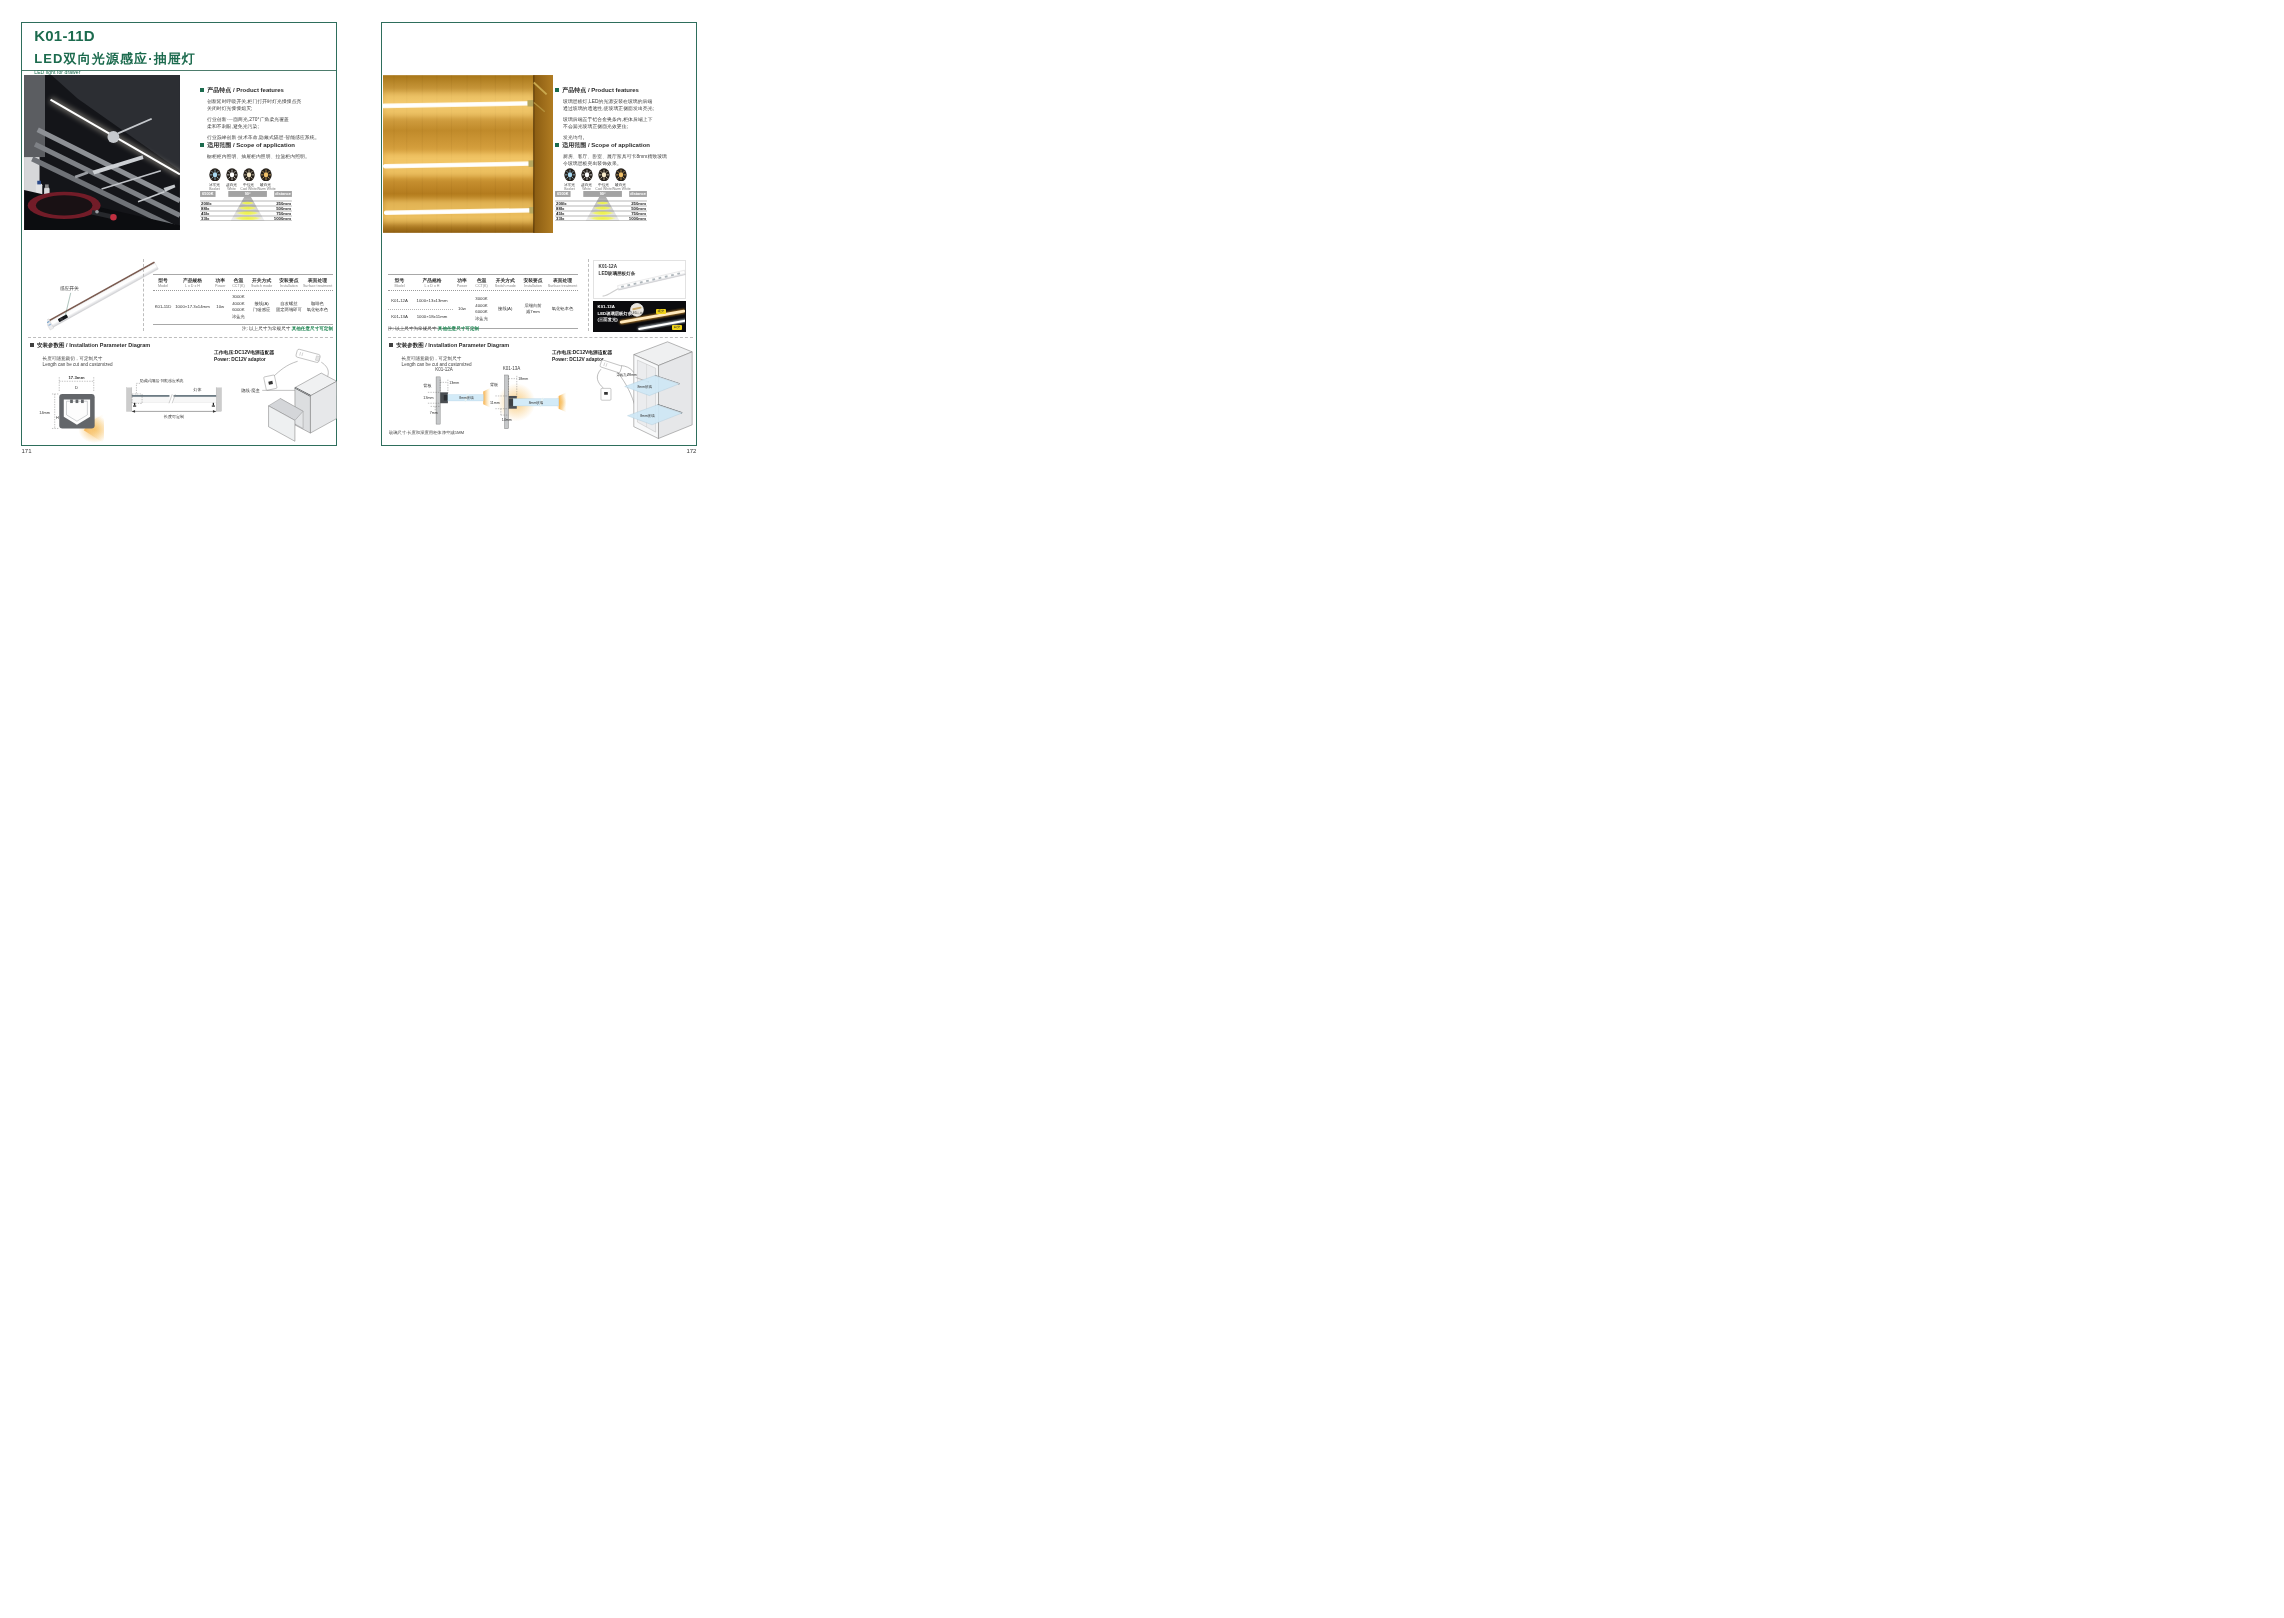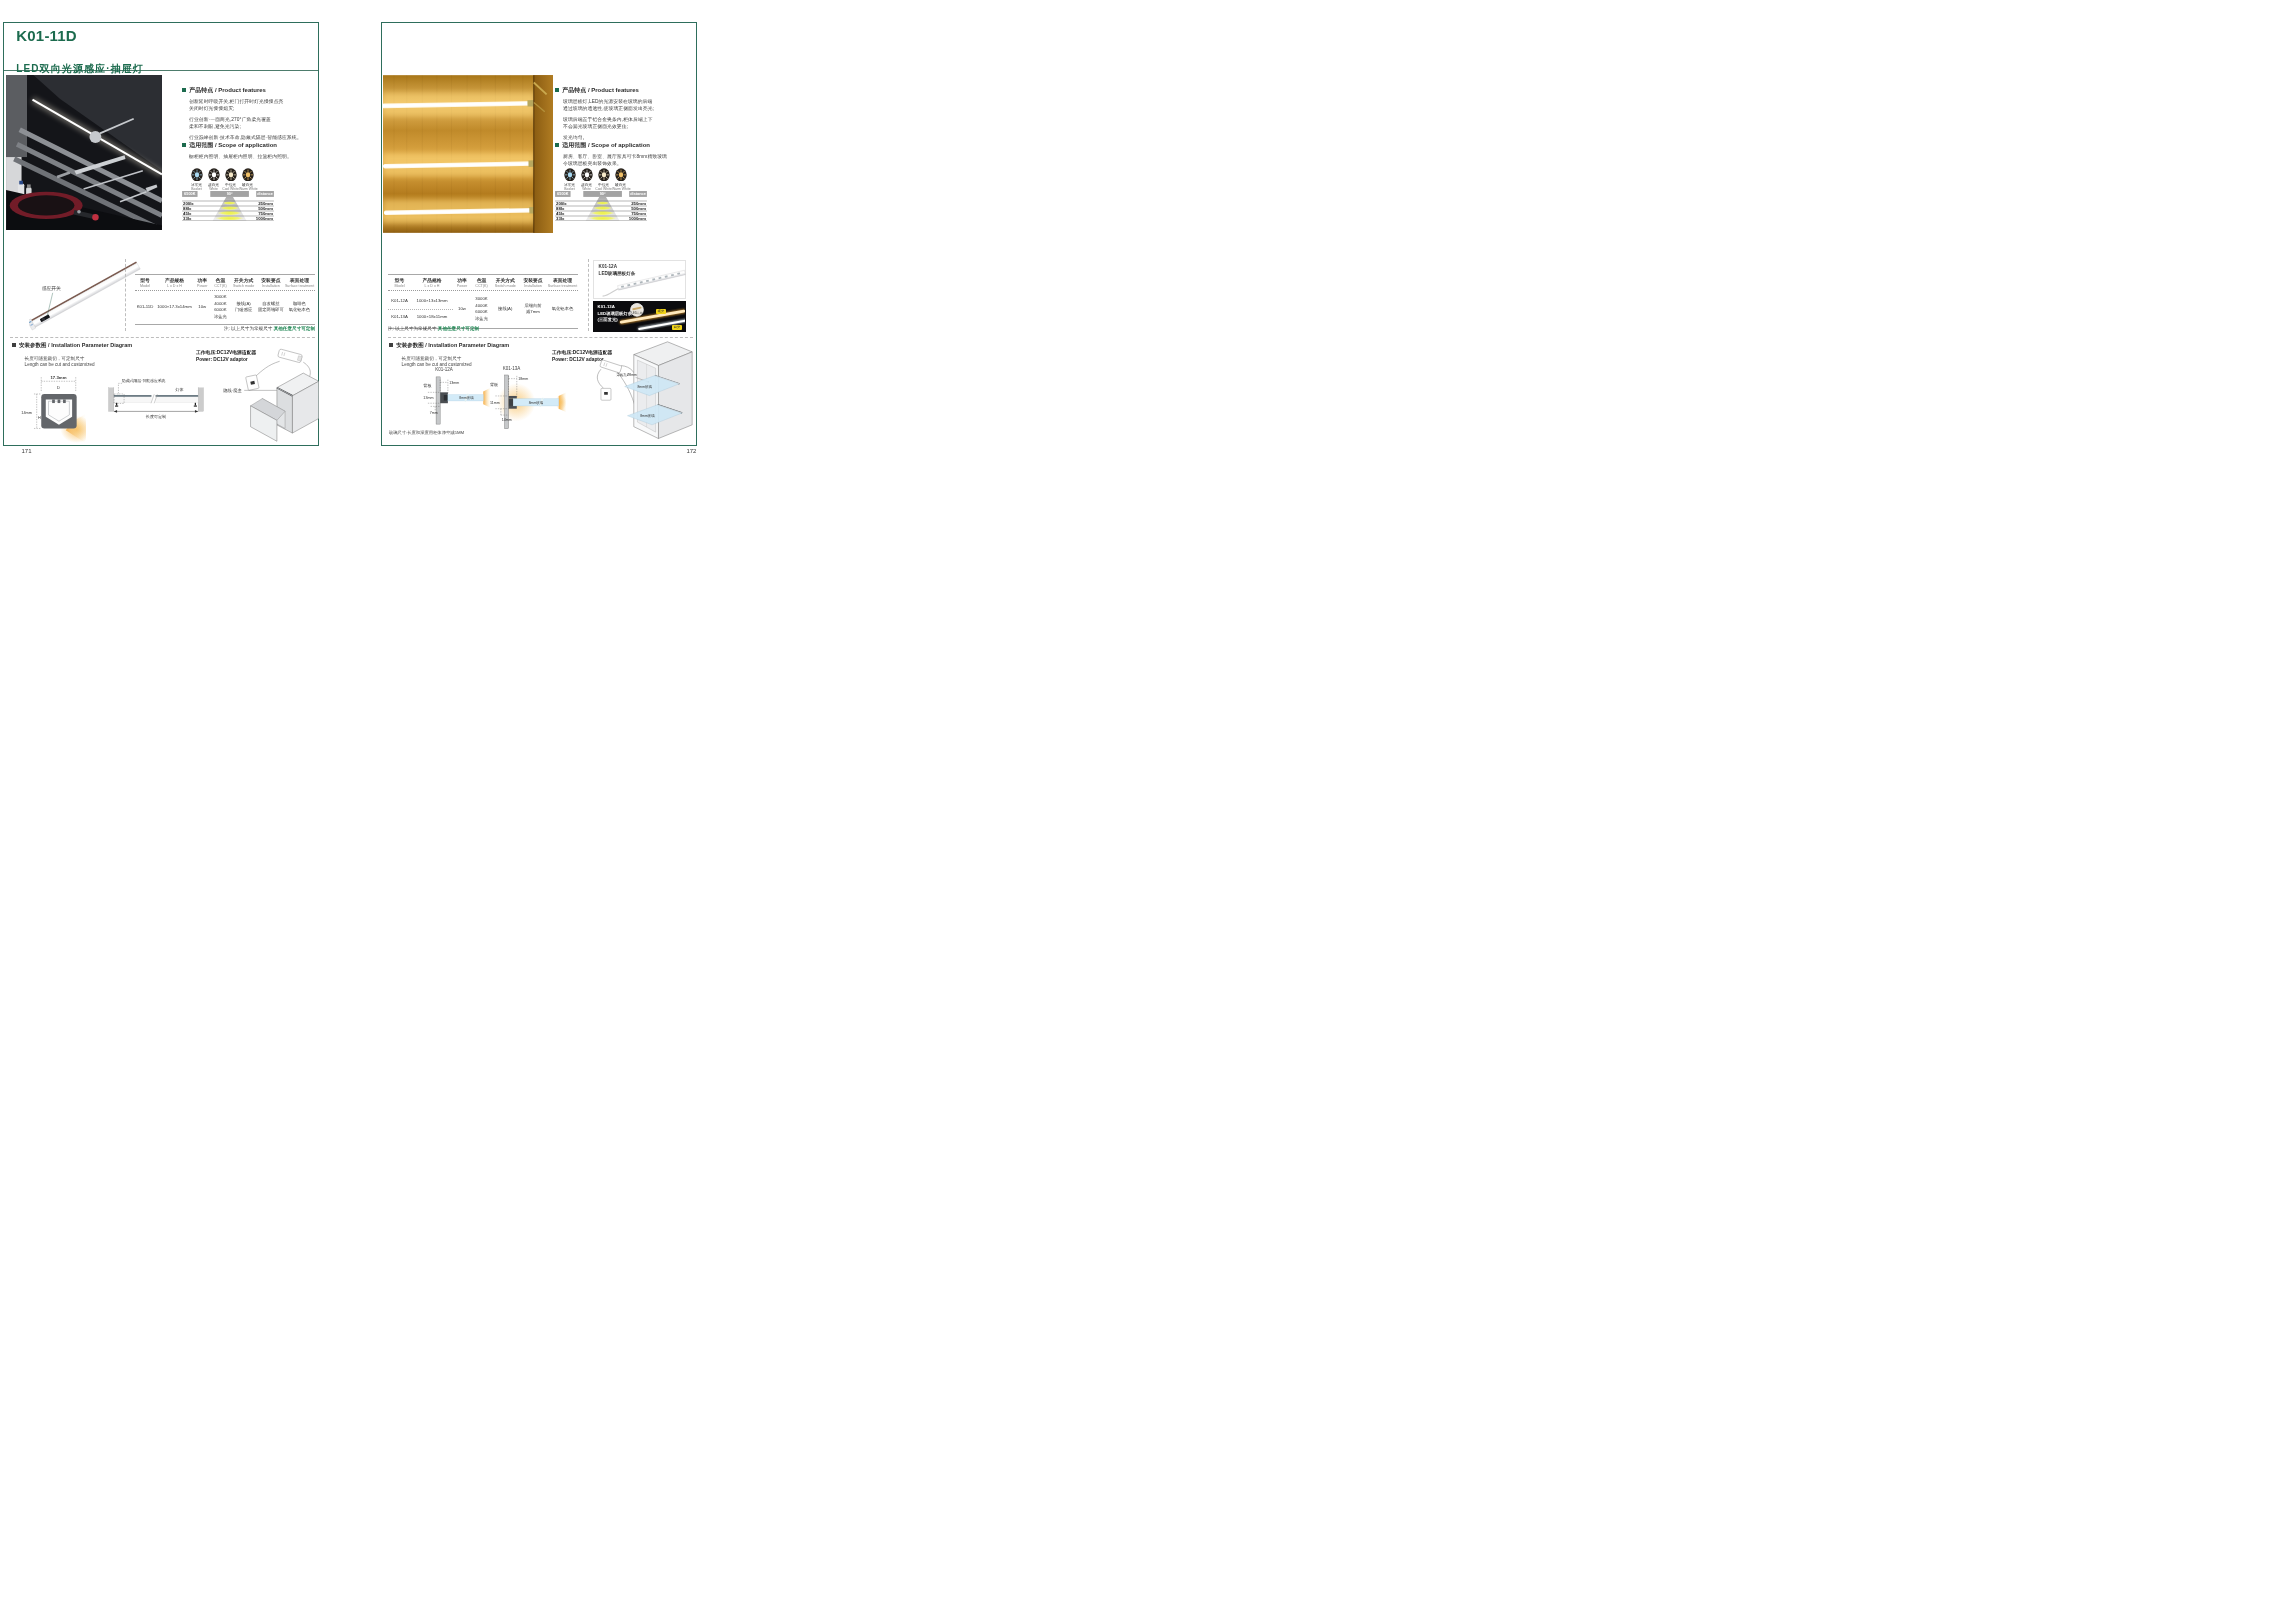--- a/index.html
+++ b/index.html
@@ -2,21 +2,21 @@
 <html style="font-size:7.3px"><head>
 <meta charset="utf-8">
 <style>
   html,body{margin:0;padding:0;background:#fff;}
   body{font-family:"Liberation Sans","DejaVu Sans",sans-serif;color:#333;}
   .canvas{position:relative;width:716px;height:467px;background:#ffffff;overflow:hidden;}
   .page{position:absolute;top:21.5px;width:316px;height:424px;border:0.5px solid #2e6e5c;background:#fff;box-sizing:border-box;}
   .hdr{position:absolute;left:0;top:0;width:100%;height:48px;border-bottom:0.5px solid #4d7c6c;box-sizing:border-box;padding:5.5px 12.3px 0;}
   .hdr.right{text-align:right;}
   .model-t{font-size:15px;font-weight:bold;color:#1c6b4e;letter-spacing:0.2px;line-height:1.05;}
-  .sub-zh{font-size:10px;font-weight:bold;color:#1c6b4e;margin-top:18px;letter-spacing:1.1px;}
+  .sub-zh{font-size:13px;font-weight:bold;color:#1c6b4e;margin-top:6px;letter-spacing:1.1px;}
   .sub-en{font-size:5px;color:#1c6b4e;margin-top:0.9px;letter-spacing:0.1px;}
   .photo{position:absolute;}
   .sec-title{position:absolute;display:flex;align-items:center;gap:3.2px;font-size:6px;font-weight:bold;color:#2b2b2b;white-space:nowrap;}
   .bullet{width:4.1px;height:4.1px;background:#1c6b4e;flex:0 0 auto;}
   .bullet.dark{background:#3f3f3f;}
   .pline{position:absolute;font-size:4.8px;color:#3a3a3a;white-space:nowrap;letter-spacing:0.1px;}
   .cct-row{position:absolute;display:flex;}
   .cct-item{width:17px;text-align:center;}
   .cct-zh{font-size:3.7px;color:#333;margin-top:0.9px;white-space:nowrap;}
   .cct-en{font-size:3.4px;color:#777;white-space:nowrap;}
@@ -98,21 +98,21 @@
         <feGaussianBlur stdDeviation="2"></feGaussianBlur>
       </filter>
   <filter id="b6" x="-60%" y="-60%" width="220%" height="220%">
         <feGaussianBlur stdDeviation="6"></feGaussianBlur>
       </filter>
 </defs>
 </svg>
 
 <div class="canvas">
 
-  <section class="page" style="left:3px;padding-left:40px;">
+  <section class="page" style="left:21px;padding-left:40px;">
 
     <div class="hdr">
       <div class="model-t">K01-11D</div>
       <div class="sub-zh">LED双向光源感应·抽屉灯</div>
       <div class="sub-en">LED light for drawer</div>
     </div>
 
     <svg class="photo" style="left:2.3px;top:52px;" width="156" height="155" viewBox="0 0 342 340">
       <rect width="342" height="340" fill="#141519"></rect>
       <rect x="0" y="0" width="46" height="180" fill="#5b5d61"></rect>

